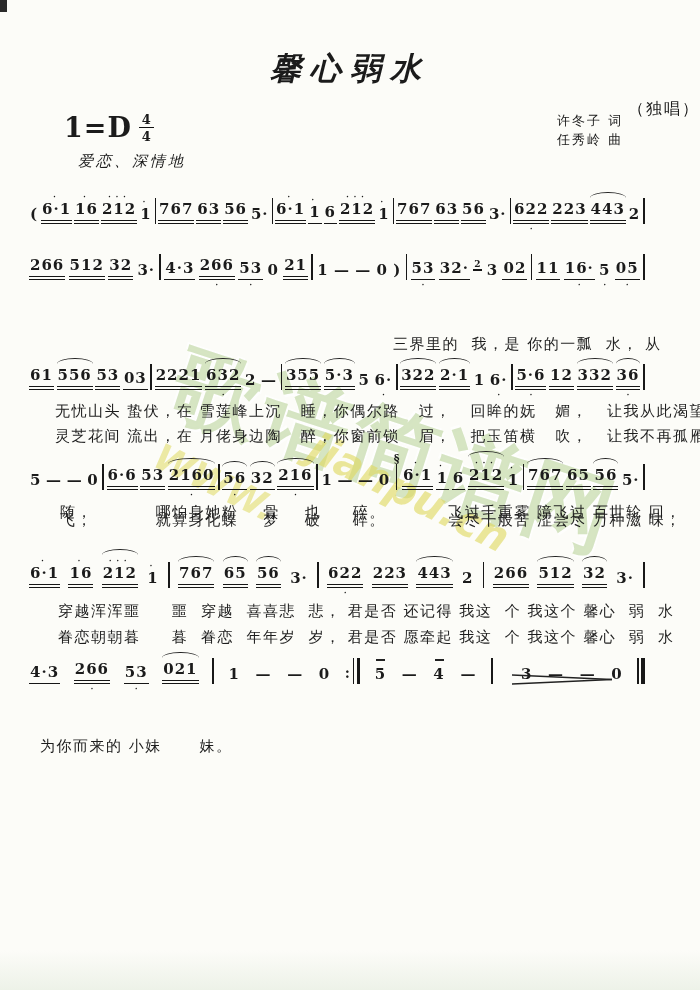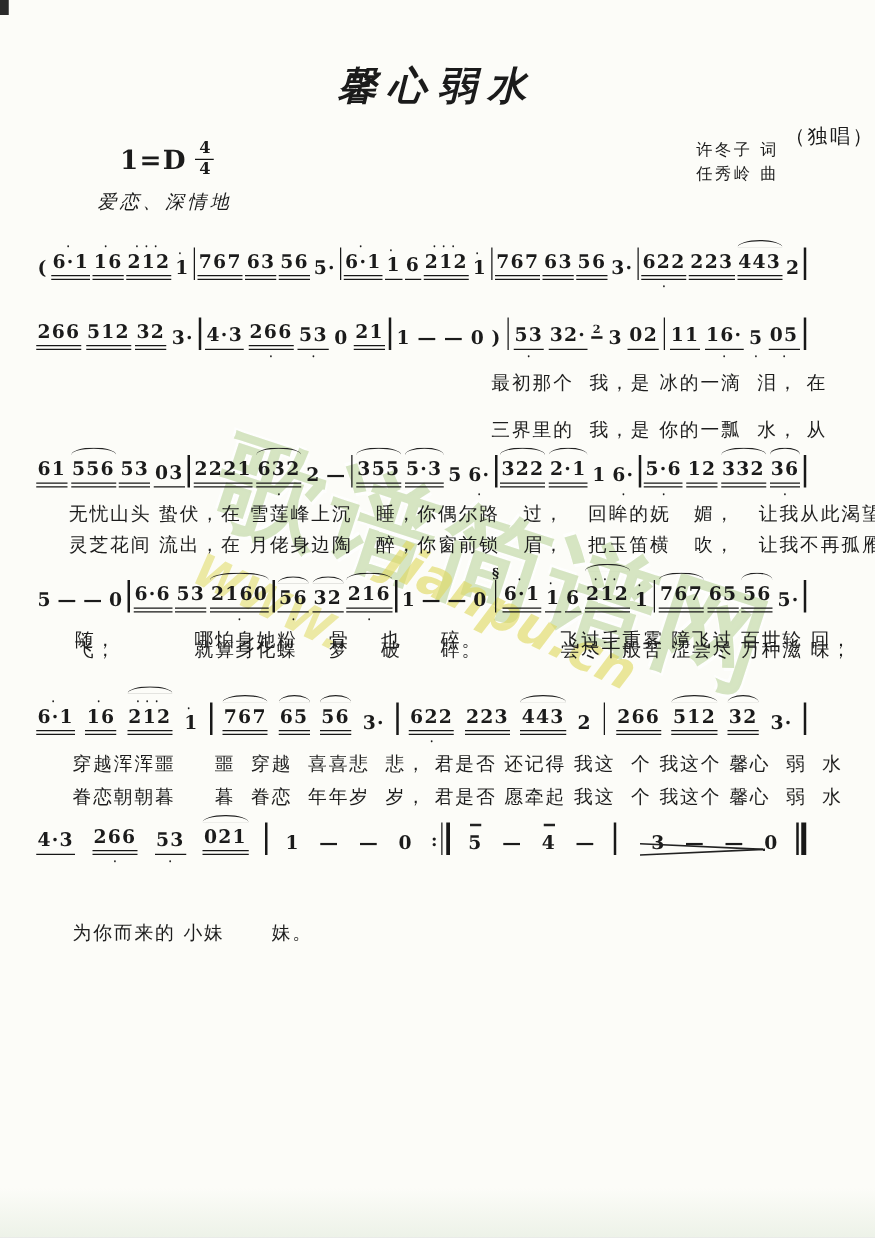--- a/index.html
+++ b/index.html
@@ -20,21 +20,21 @@
   .wm-www{position:absolute;left:150px;top:462px;transform:rotate(26deg);
           font:700 italic 36px "DejaVu Sans","Liberation Sans",sans-serif;
           color:rgba(223,216,95,.55);pointer-events:none;}
 
   
   .title{position:absolute;top:48px;left:0;right:0;text-align:center;
          font-weight:700;font-size:31px;letter-spacing:9px;font-style:italic;}
   .subtitle{position:absolute;top:99px;left:0;right:0;text-align:right;
             font-size:16px;letter-spacing:2px;}
   .keysig{position:absolute;left:64px;top:112px;display:flex;align-items:center;gap:7px;}
-  .keytxt{font-weight:700;font-size:21px;letter-spacing:1px;margin-left:32px;}
+  .keytxt{font-weight:700;font-size:27px;letter-spacing:1px;}
   .timesig{display:flex;flex-direction:column;align-items:center;line-height:1;
            font-weight:700;font-size:13px;}
   .tsTop{border-bottom:1.4px solid #111;padding:0 3px 1.5px;}
   .tsBot{padding-top:1.5px;}
   .credits{position:absolute;left:557px;top:111px;font-size:13px;line-height:19px;
            letter-spacing:2px;white-space:pre;}
   .tempo{position:absolute;left:78px;top:152px;font-style:italic;font-weight:400;
          font-size:15px;letter-spacing:3px;}
 
   
@@ -994,22 +994,21 @@
       <span class="tok">
         <span class="slot-top"></span>
         <span class="barwrap">
           <span class="bar"></span>
           <span class="bar thick"></span>
         </span>
         <span class="slot-bot"></span>
       </span>
     </div>
 
-  <div class="lyr" style="top:297px;left:393px">最初那个  我，是 冰的一滴  泪， 在</div>
   <div class="lyr" style="top:335px;left:393px">三界里的  我，是 你的一瓢  水， 从</div>
   <div class="lyr" style="top:402px;left:55px">无忧山头 蛰伏，在 雪莲峰上沉   睡，你偶尔路   过，   回眸的妩   媚，   让我从此渴望  相</div>
   <div class="lyr" style="top:427px;left:55px">灵芝花间 流出，在 月佬身边陶   醉，你窗前锁   眉，   把玉笛横   吹，   让我不再孤雁  单</div>
   <div class="lyr" style="top:503px;left:60px">随，          哪怕身她粉    骨    也     碎。          飞过千重雾 障飞过 百世轮 回，</div>
   <div class="lyr" style="top:511px;left:60px">飞，          就算身化蝶    梦    破     碎。          尝尽千般苦 涩尝尽 万种滋 味，</div>
   <div class="lyr" style="top:602px;left:58px">穿越浑浑噩     噩  穿越  喜喜悲  悲， 君是否 还记得 我这  个 我这个 馨心  弱  水</div>
   <div class="lyr" style="top:628px;left:58px">眷恋朝朝暮     暮  眷恋  年年岁  岁， 君是否 愿牵起 我这  个 我这个 馨心  弱  水</div>
-  <div class="lyr" style="top:737px;left:58px">为你而来的 小妹      妹。</div>
+  <div class="lyr" style="top:737px;left:40px">为你而来的 小妹      妹。</div>
 </div>
 
 </body></html>

